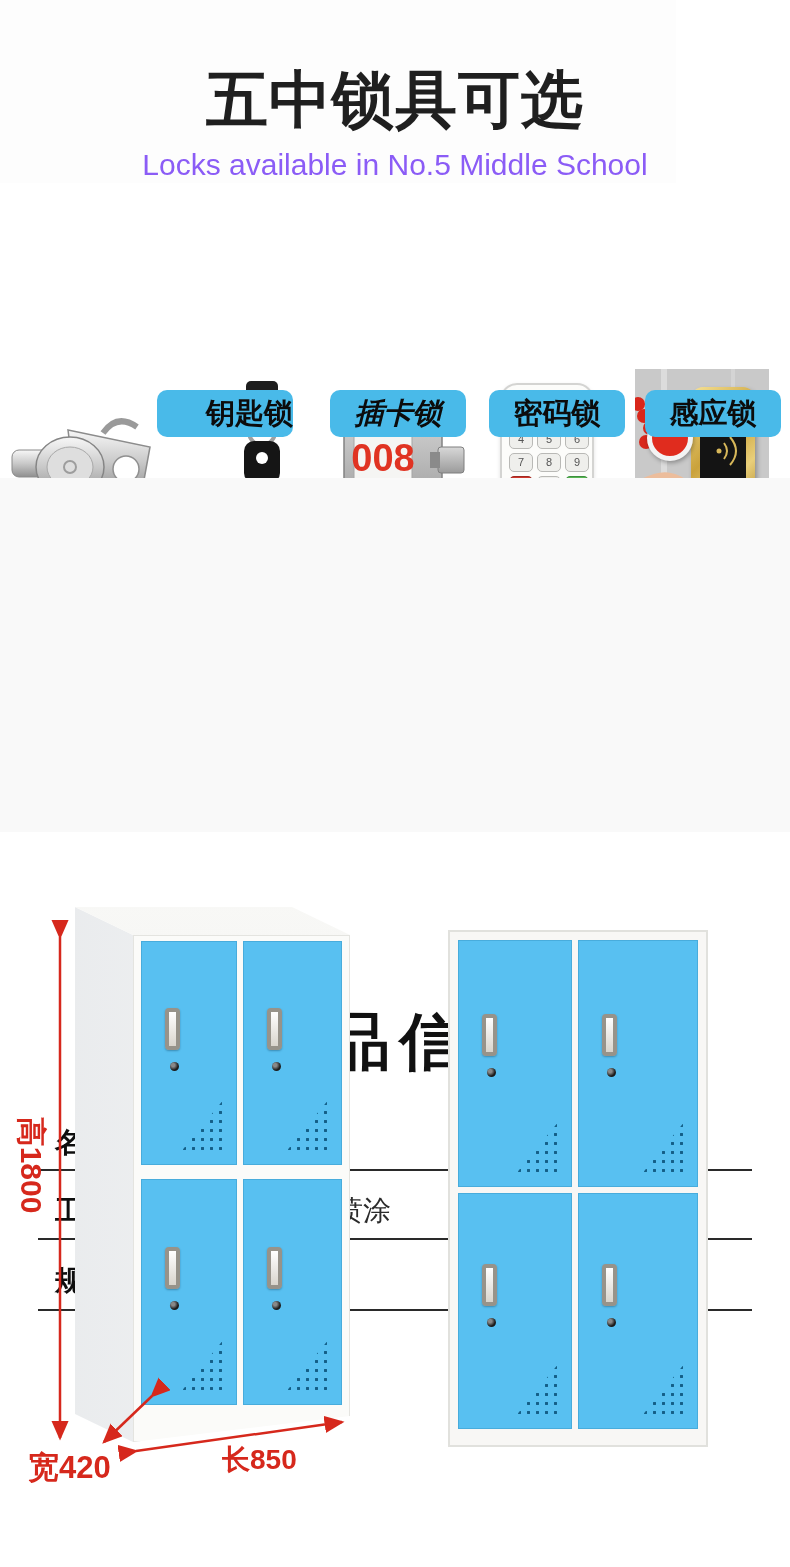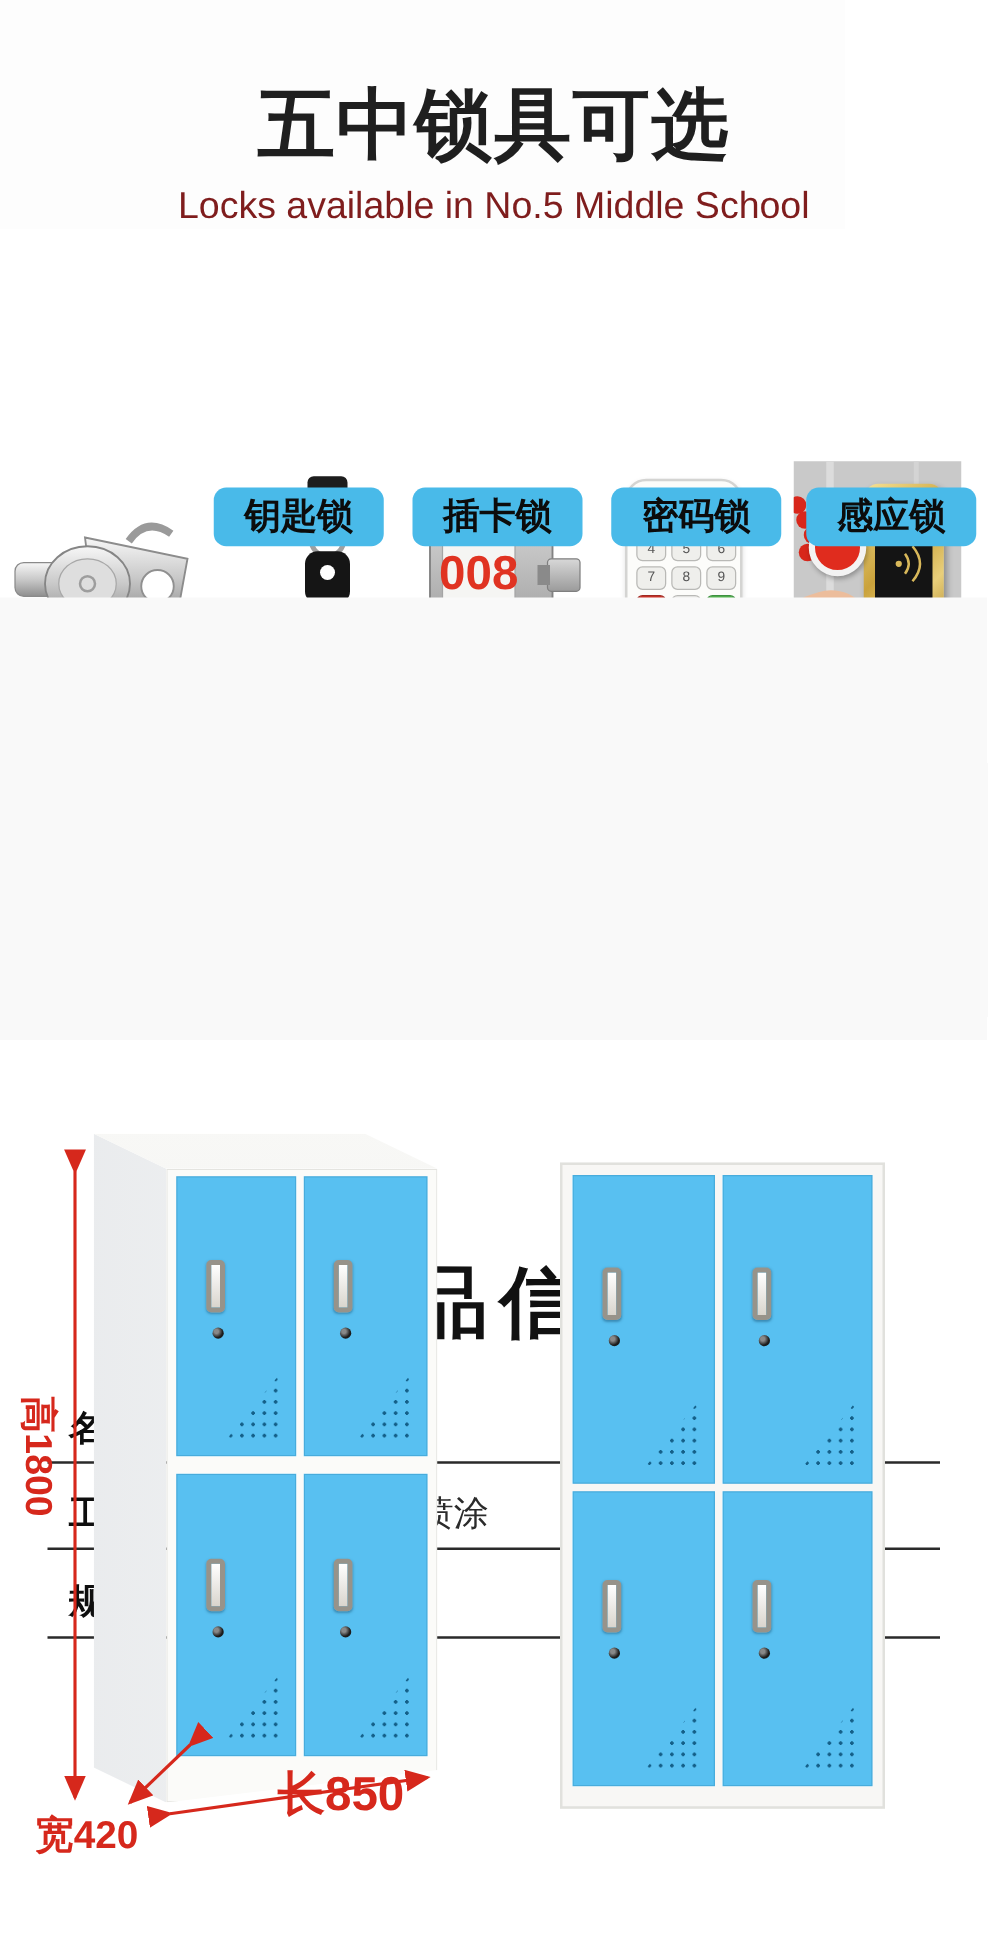--- a/index.html
+++ b/index.html
@@ -2,21 +2,21 @@
 <html><head>
 <meta charset="utf-8">
 <style>
   * { margin:0; padding:0; box-sizing:border-box; }
   body { background:#fff; font-family:"Liberation Sans","DejaVu Sans",sans-serif; }
   #page { position:relative; width:790px; height:1567px; background:#fff; margin:0 auto; overflow:hidden; }
 
   
   .header { position:absolute; left:0; top:0; width:676px; height:183px; background:#fdfdfd; text-align:center; }
   .main-title { position:absolute; left:0; top:58px; width:790px; font-size:62px; font-weight:800; color:#1f1f1f; letter-spacing:1px; }
-  .sub-title { position:absolute; left:0; top:148px; width:790px; font-size:30px; font-weight:500; color:#7f1d1d; }
+  .sub-title { position:absolute; left:0; top:148px; width:790px; font-size:30px; font-weight:500; color:#8b5cf6; }
 
   
   .locks-row { position:absolute; left:0; top:183px; width:790px; height:200px; background:#ffffff; }
   .lock-img { position:absolute; }
 
   
   .keypad { position:absolute; left:500px; top:200px; width:94px; height:148px; background:#fcfcfa; border:2px solid #d4d4d2; border-radius:17px; box-shadow:0 2px 4px rgba(0,0,0,.12); }
   .keypad .leds { position:absolute; left:12px; top:8px; display:flex; gap:5px; }
   .keypad .led { width:5px; height:5px; border-radius:50%; }
   .led-a { background:#c89b3c; } .led-b { background:#b43226; } .led-c { background:#222; }
@@ -66,21 +66,21 @@
   .rd1 { left:8px;   top:8px;   width:114px; height:247px; }
   .rd2 { left:128px; top:8px;   width:120px; height:247px; }
   .rd3 { left:8px;   top:261px; width:114px; height:236px; }
   .rd4 { left:128px; top:261px; width:120px; height:236px; }
 
   
   .dim-svg { position:absolute; left:0; top:880px; width:430px; height:640px; pointer-events:none; }
   .dim-label { position:absolute; color:#d6281c; font-weight:700; white-space:nowrap; }
   .dim-height { left:-21px; top:1149px; width:112px; height:32px; font-size:30px; text-align:center; transform:rotate(90deg); transform-origin:center; }
   .dim-width { left:28px; top:1447px; font-size:31px; }
-  .dim-length { left:222px; top:1410px; font-size:38px; }
+  .dim-length { left:222px; top:1441px; font-size:28px; }
 </style>
 </head>
 <body>
 
 <div id="page">
 
   <div class="header">
     <div class="main-title">五中锁具可选</div>
     <div class="sub-title">Locks available in No.5 Middle School</div>
   </div>
@@ -176,22 +176,22 @@
       </div>
       <span class="bead" style="left:-4px;top:28px;"></span>
       <span class="bead" style="left:2px;top:40px;"></span>
       <span class="bead" style="left:8px;top:52px;"></span>
       <span class="bead" style="left:4px;top:66px;"></span>
       <div class="fob"></div>
       <div class="hand"></div>
     </div>
   </div>
 
-  <button class="tag-btn" style="left:171px;">钥匙锁</button>
-  <button class="tag-btn" style="left:330px;">插卡锁</button>
+  <button class="tag-btn" style="left:157px;text-align:right;">钥匙锁</button>
+  <button class="tag-btn" style="left:330px;font-style:italic;">插卡锁</button>
   <button class="tag-btn" style="left:645px;">感应锁</button>
   <button class="tag-btn" style="left:489px;">密码锁</button>
 
   <div class="info-band">
     <div class="info-title">产品信息</div>
 
     <div class="spec-cell" style="left:55px;top:646px;">
       <span class="spec-label">名称：</span><span class="spec-value">四门更衣柜</span>
     </div>
     <div class="spec-cell" style="left:508px;top:646px;">

